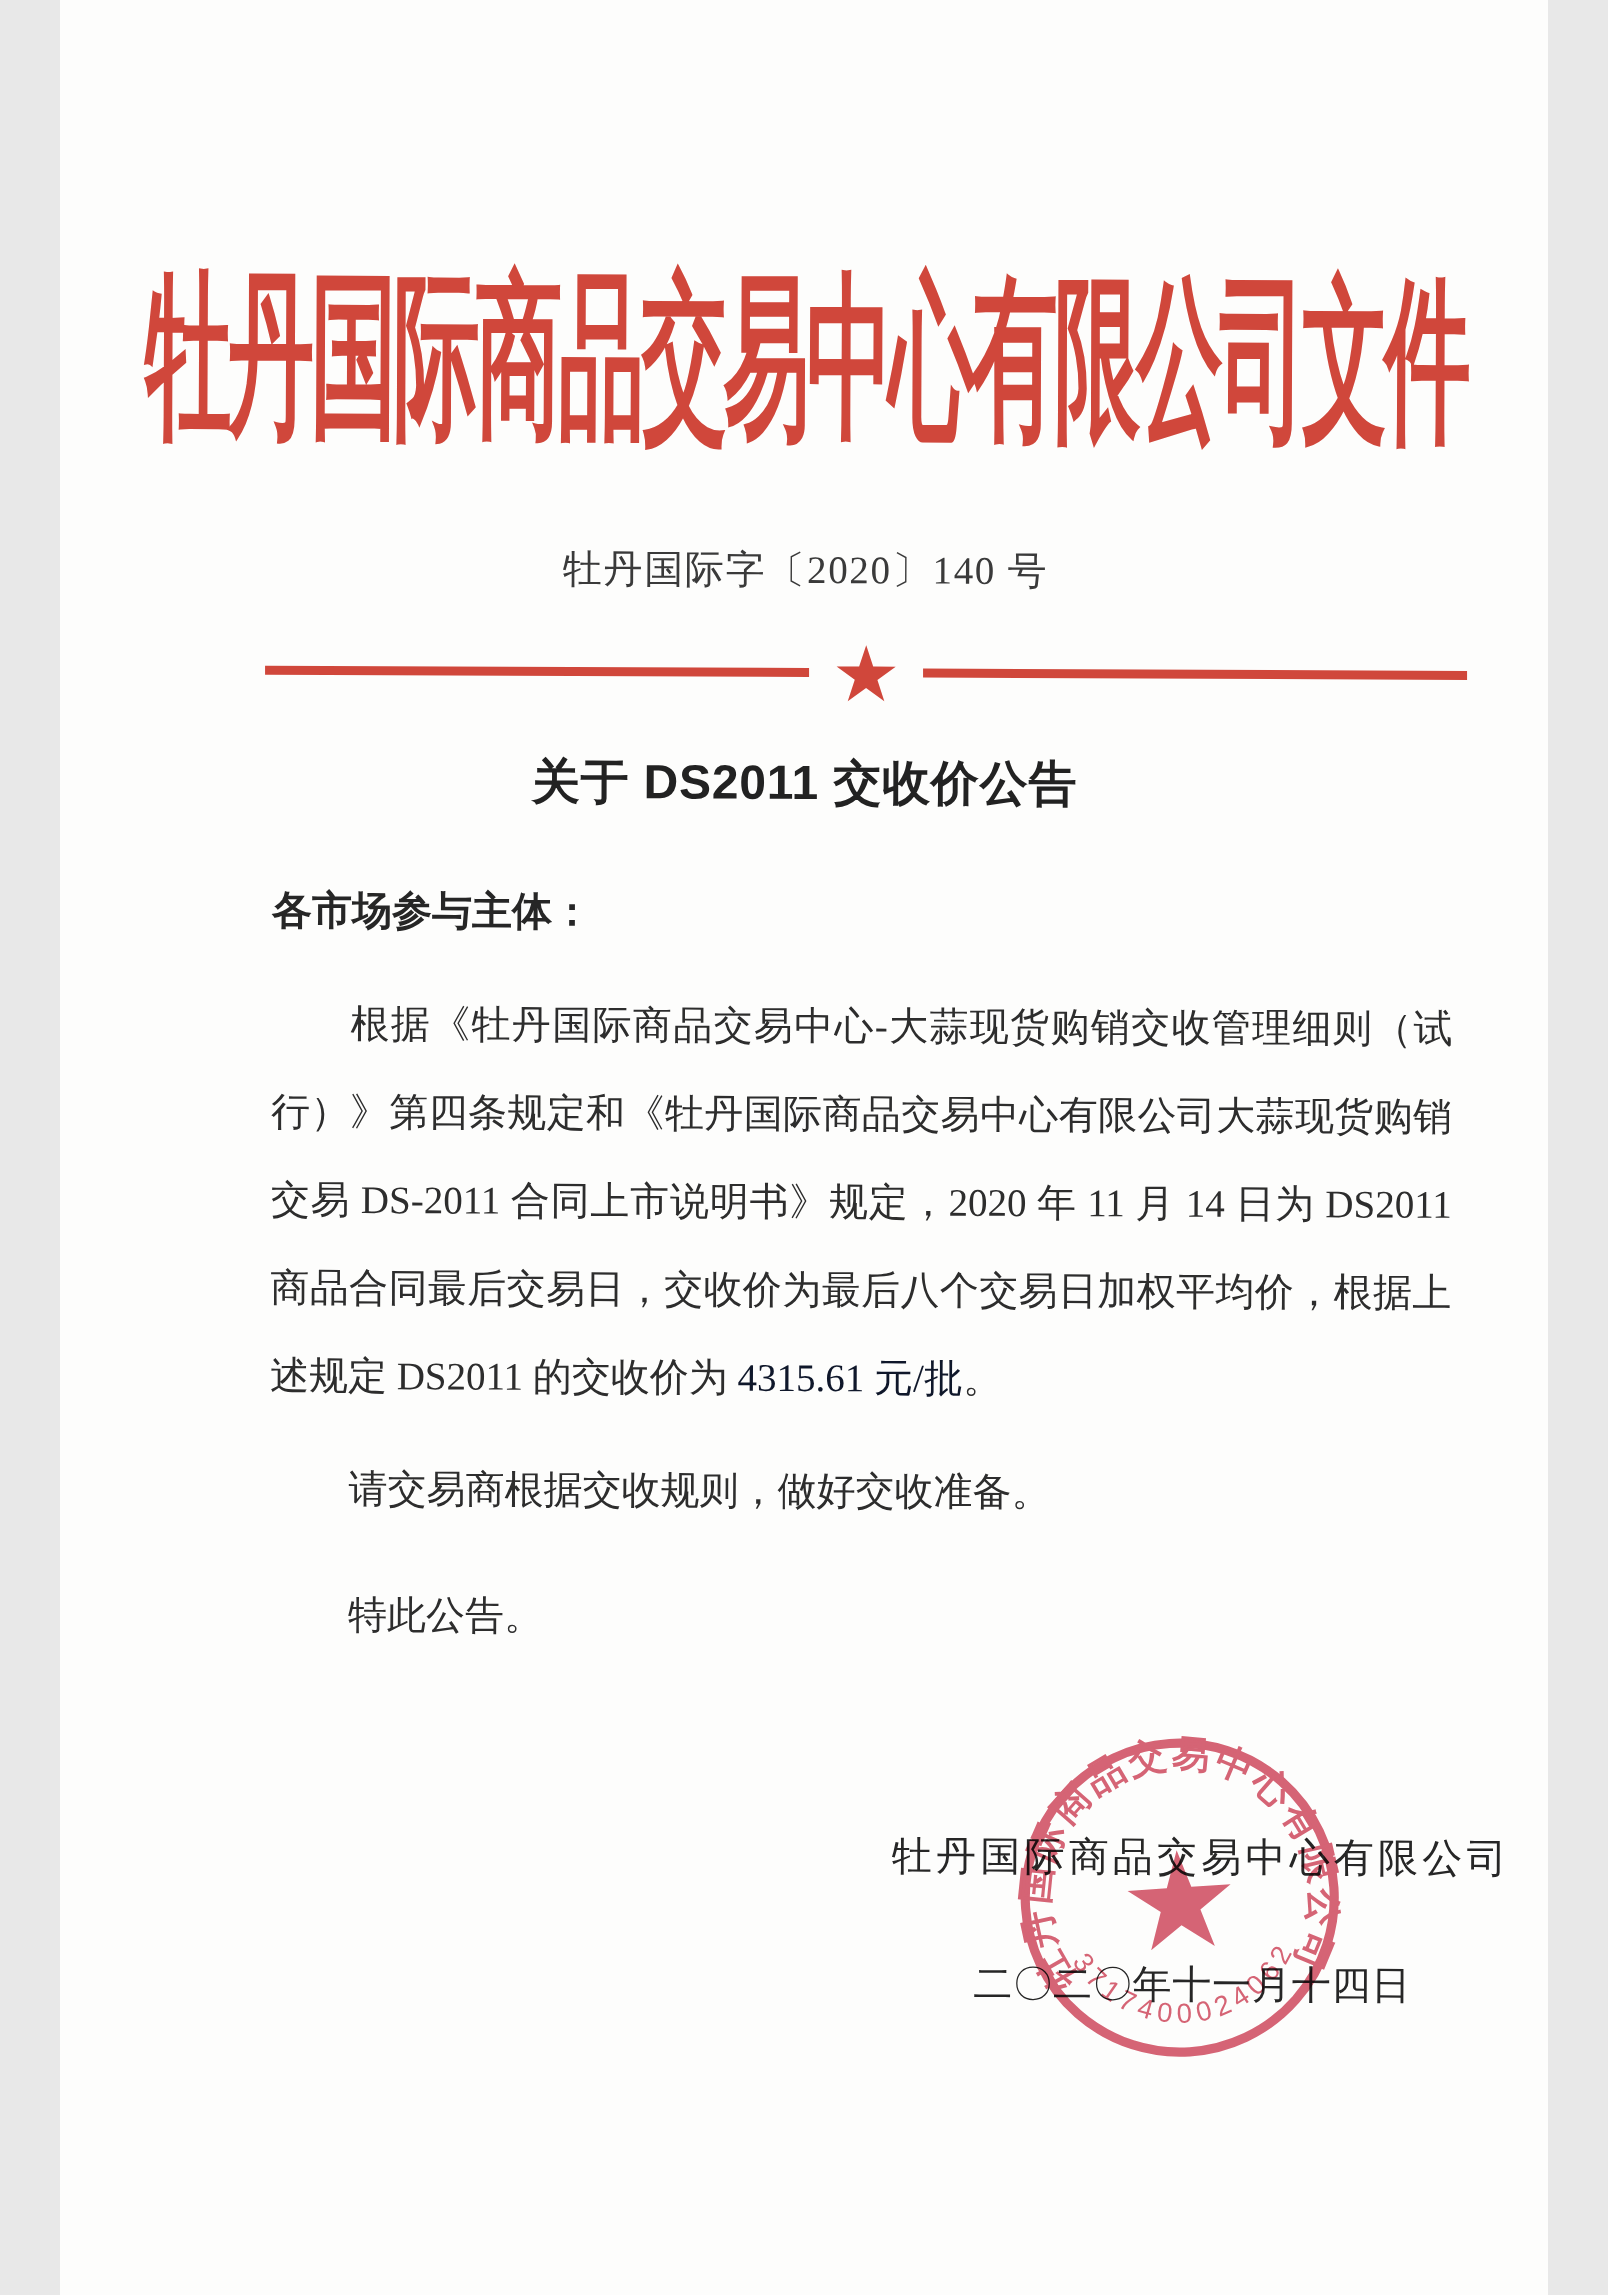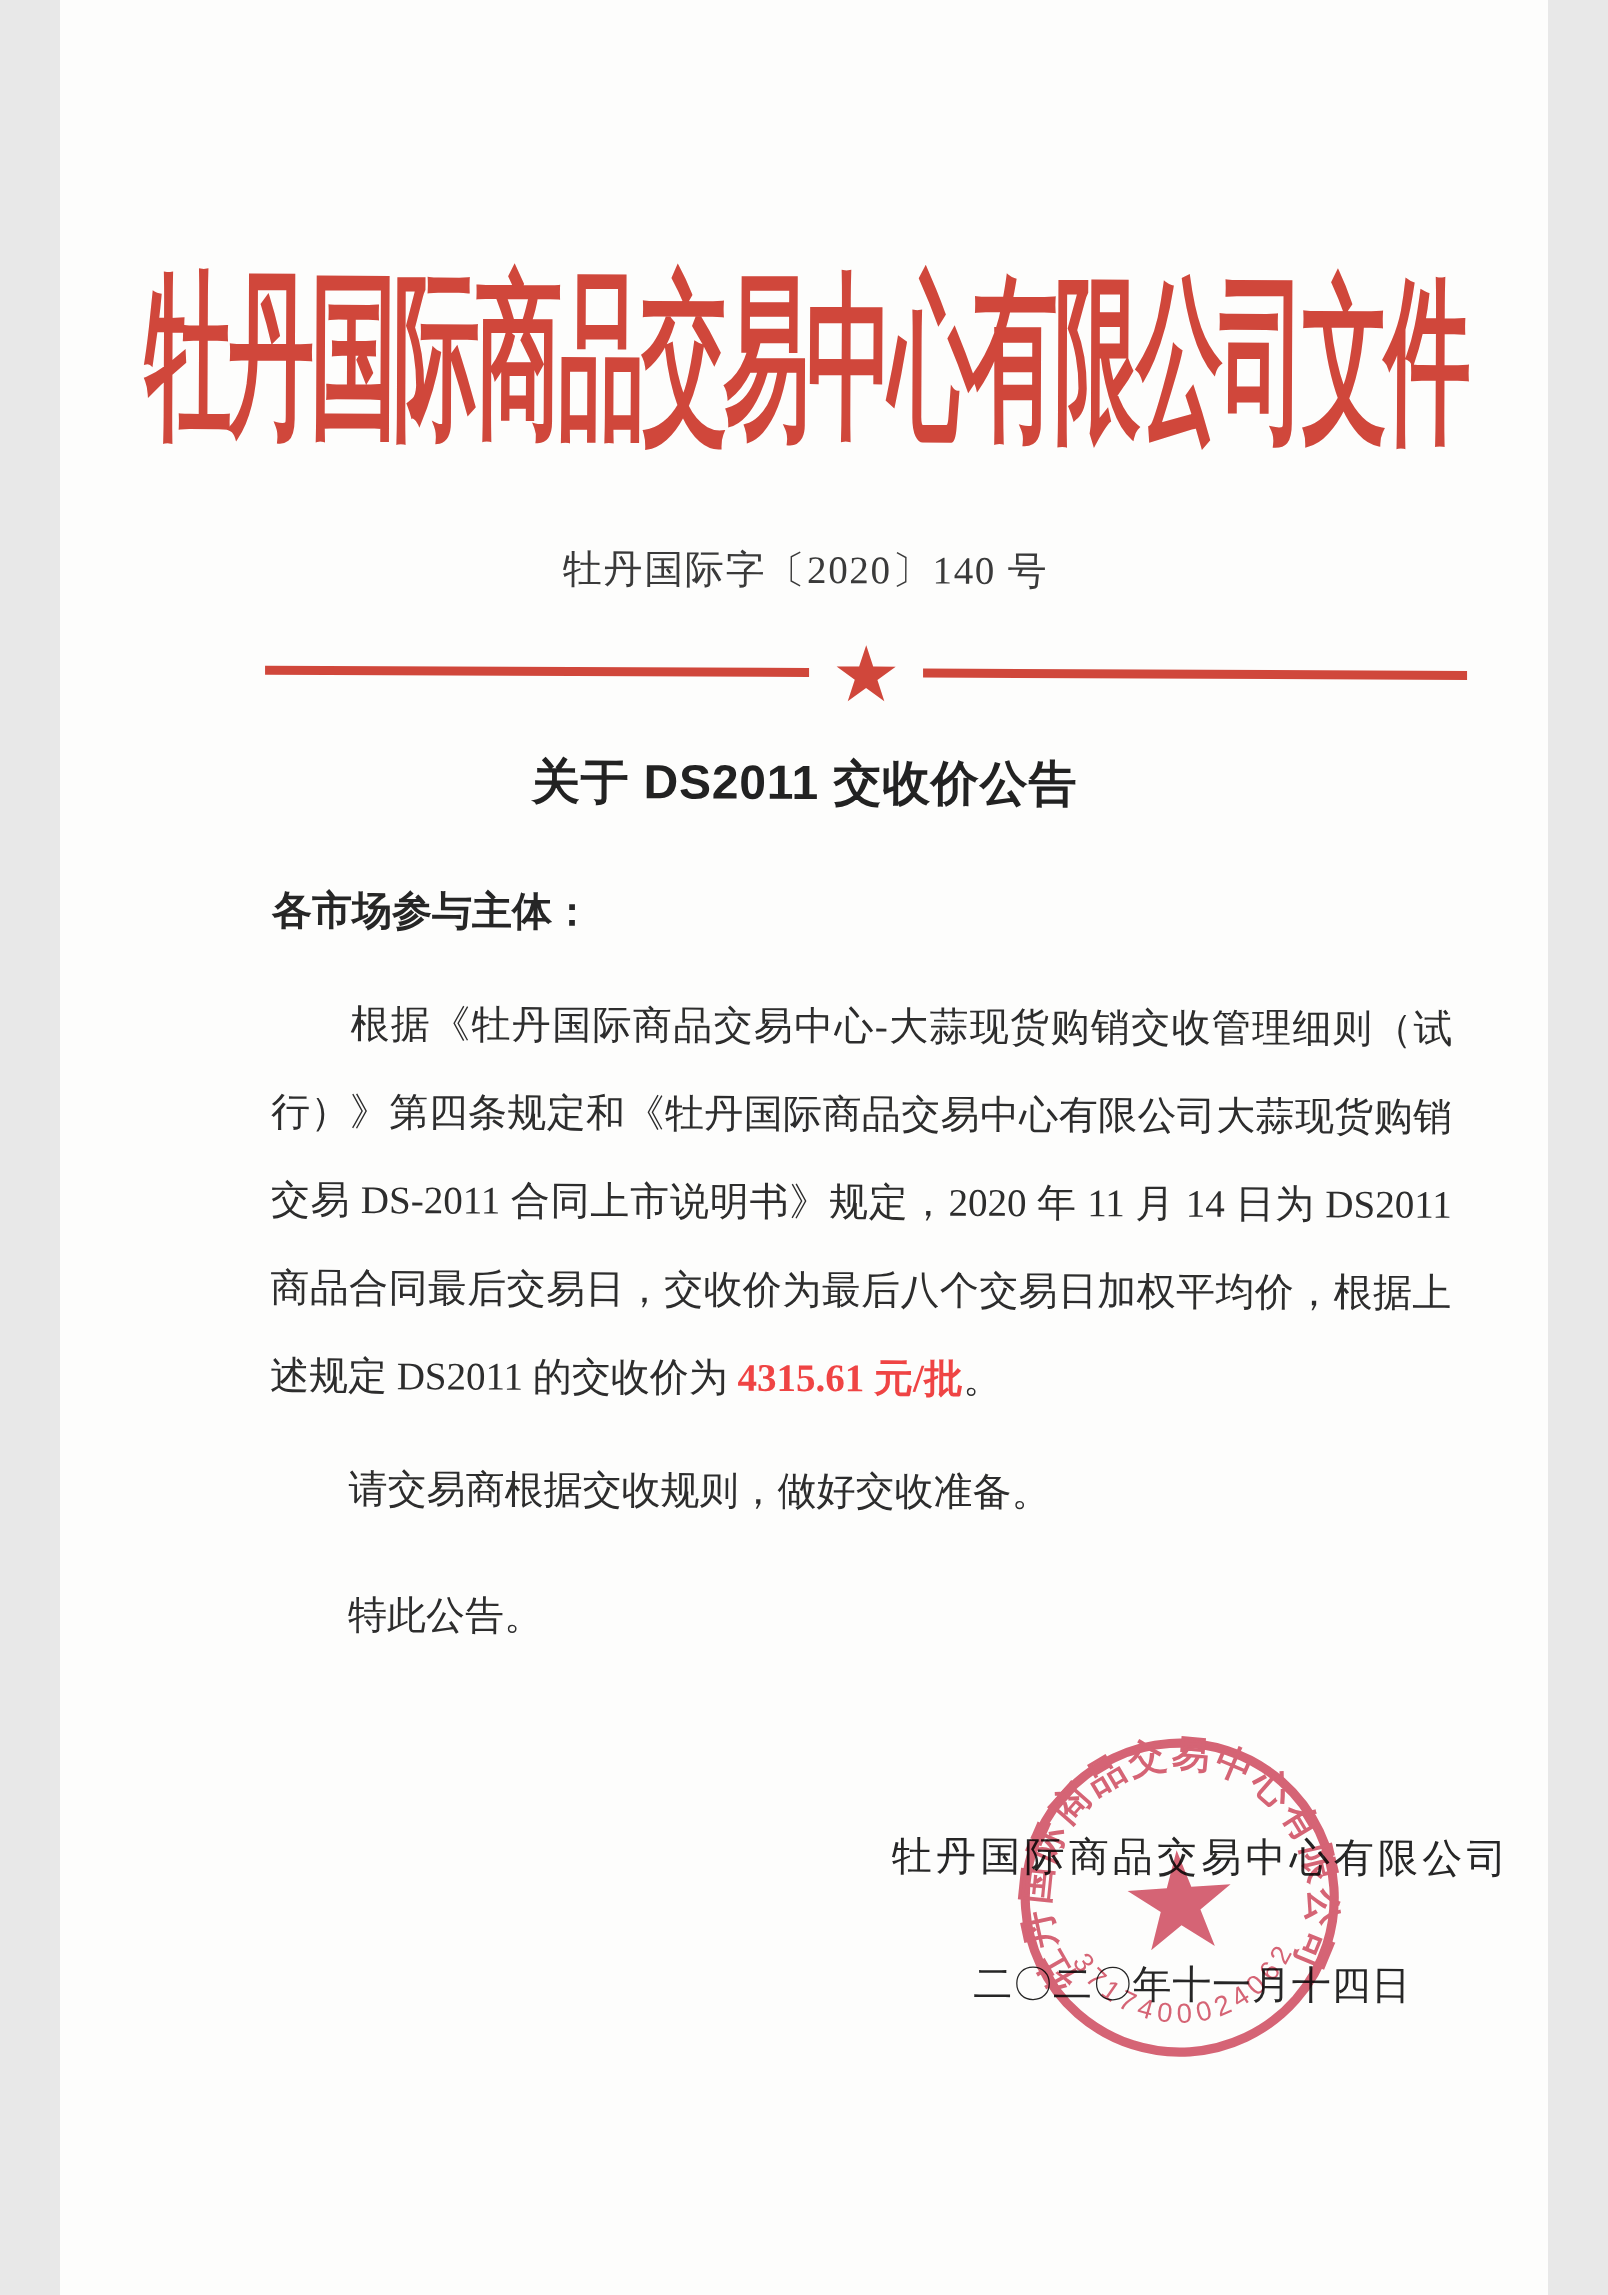--- a/index.html
+++ b/index.html
@@ -70,21 +70,21 @@
     color:#2d2d2d;
   }
   .para1 .bline{
     height:88px;line-height:49px;
     text-align:justify;
     text-align-last:justify;
     overflow:hidden;
   }
   .para1 .bline.indent{text-indent:79px;}
   .para1 .bline.lastline{text-align:left;text-align-last:left;}
-  .para1 .price{font-weight:bold;color:#ef4444;}
+  .para1 .price{font-weight:normal;color:#0f172a;}
   .para{
     position:absolute;left:212px;width:1181px;
     font-size:39px;line-height:49px;
     color:#2d2d2d;
     text-indent:79px;
     white-space:nowrap;
   }
   .para.p2{top:1466px;}
   .para.p3{top:1592px;}
   .sig-company{

